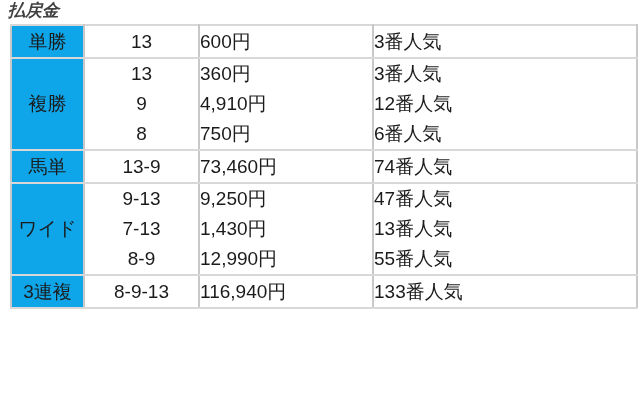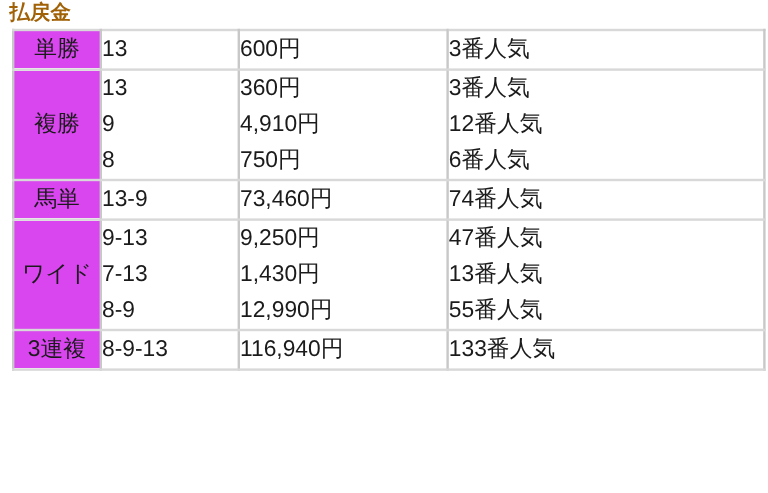--- a/index.html
+++ b/index.html
@@ -15,21 +15,22 @@
     overflow: hidden;
   }
   .page-title {
     position: absolute;
     left: 8px;
     top: 0px;
     margin: 0;
     font-size: 17px;
     line-height: 22px;
     font-weight: bold;
-    color: #a16207;
+    color: #404040;
+    font-style: italic;
   }
   table.payout-table {
     position: absolute;
     left: 10px;
     top: 24px;
     width: 628px;
     border-collapse: collapse;
     table-layout: fixed;
   }
   table.payout-table td {
@@ -38,25 +39,26 @@
     border-top: 2px solid #d8d8d8;
     border-bottom: 2px solid #d8d8d8;
     font-size: 19px;
     color: #1b1b1b;
     vertical-align: middle;
     padding: 0;
     overflow: hidden;
     white-space: nowrap;
   }
   td.col-type {
-    background: #d946ef;
+    background: #0ea5e9;
     text-align: center;
     width: 71px;
   }
   td.col-comb {
+    text-align: center;
     width: 113px;
   }
   td.col-payout {
     text-align: left;
     width: 172px;
     padding-right: 6px;
   }
   td.col-pop {
     text-align: left;
     padding-right: 3px;

